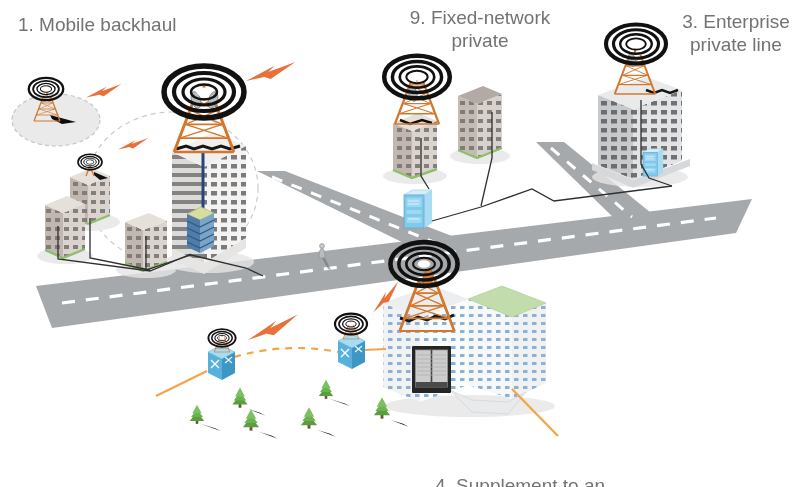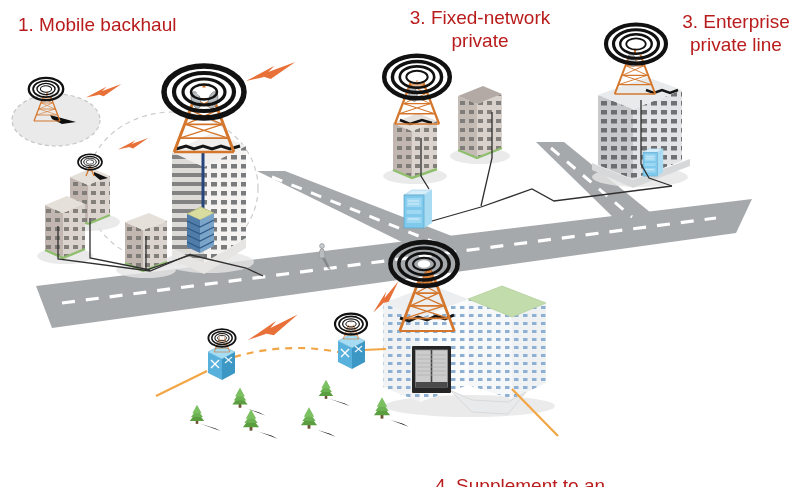--- a/index.html
+++ b/index.html
@@ -1,19 +1,19 @@
 <!DOCTYPE html>
 <html><head>
 <meta charset="utf-8">
 <style>
   html,body{margin:0;padding:0;background:#fff;}
   .stage{position:relative;width:800px;height:487px;background:#ffffff;overflow:hidden;
          font-family:"Liberation Sans", sans-serif;}
   .stage svg{position:absolute;left:0;top:0;}
-  .label{position:absolute;color:#b91c1c;font-size:19px;line-height:1.22;
+  .label{position:absolute;color:#737373;font-size:19px;line-height:1.22;
          font-family:"Liberation Sans", sans-serif;}
   .label.center{text-align:center;}
   .label span{display:block;}
 </style>
 </head>
 <body>
 
 <div class="stage">
 <svg width="800" height="487" viewBox="0 0 800 487">
   <defs>
@@ -278,21 +278,21 @@
     <path d="M4,15 L10,26 L13,27 L7,15 Z" fill="#6c7073" opacity="0.6"></path>
     <circle cx="4" cy="3" r="2.4" fill="#c9ccce" stroke="#8e9296" stroke-width="0.7"></circle>
     <path d="M1,15 Q1,6 4,5 Q7,6 7,15 Z" fill="#b9bdc0" stroke="#8e9296" stroke-width="0.7"></path>
   </g>
 </svg>
 
 <div class="label" style="left:18px;top:13px;width:220px;">
   <span>1. Mobile backhaul</span>
 </div>
 <div class="label center" style="left:390px;top:6px;width:180px;">
-  <span>3. Fixed-network</span>
+  <span>9. Fixed-network</span>
   <span>private</span>
 </div>
 <div class="label center" style="left:666px;top:10px;width:140px;">
   <span>3. Enterprise</span>
   <span>private line</span>
 </div>
 <div class="label center" style="left:400px;top:448px;width:240px;margin-top:26px;">
   <span>4. Supplement to an</span>
 </div>
 </div>

